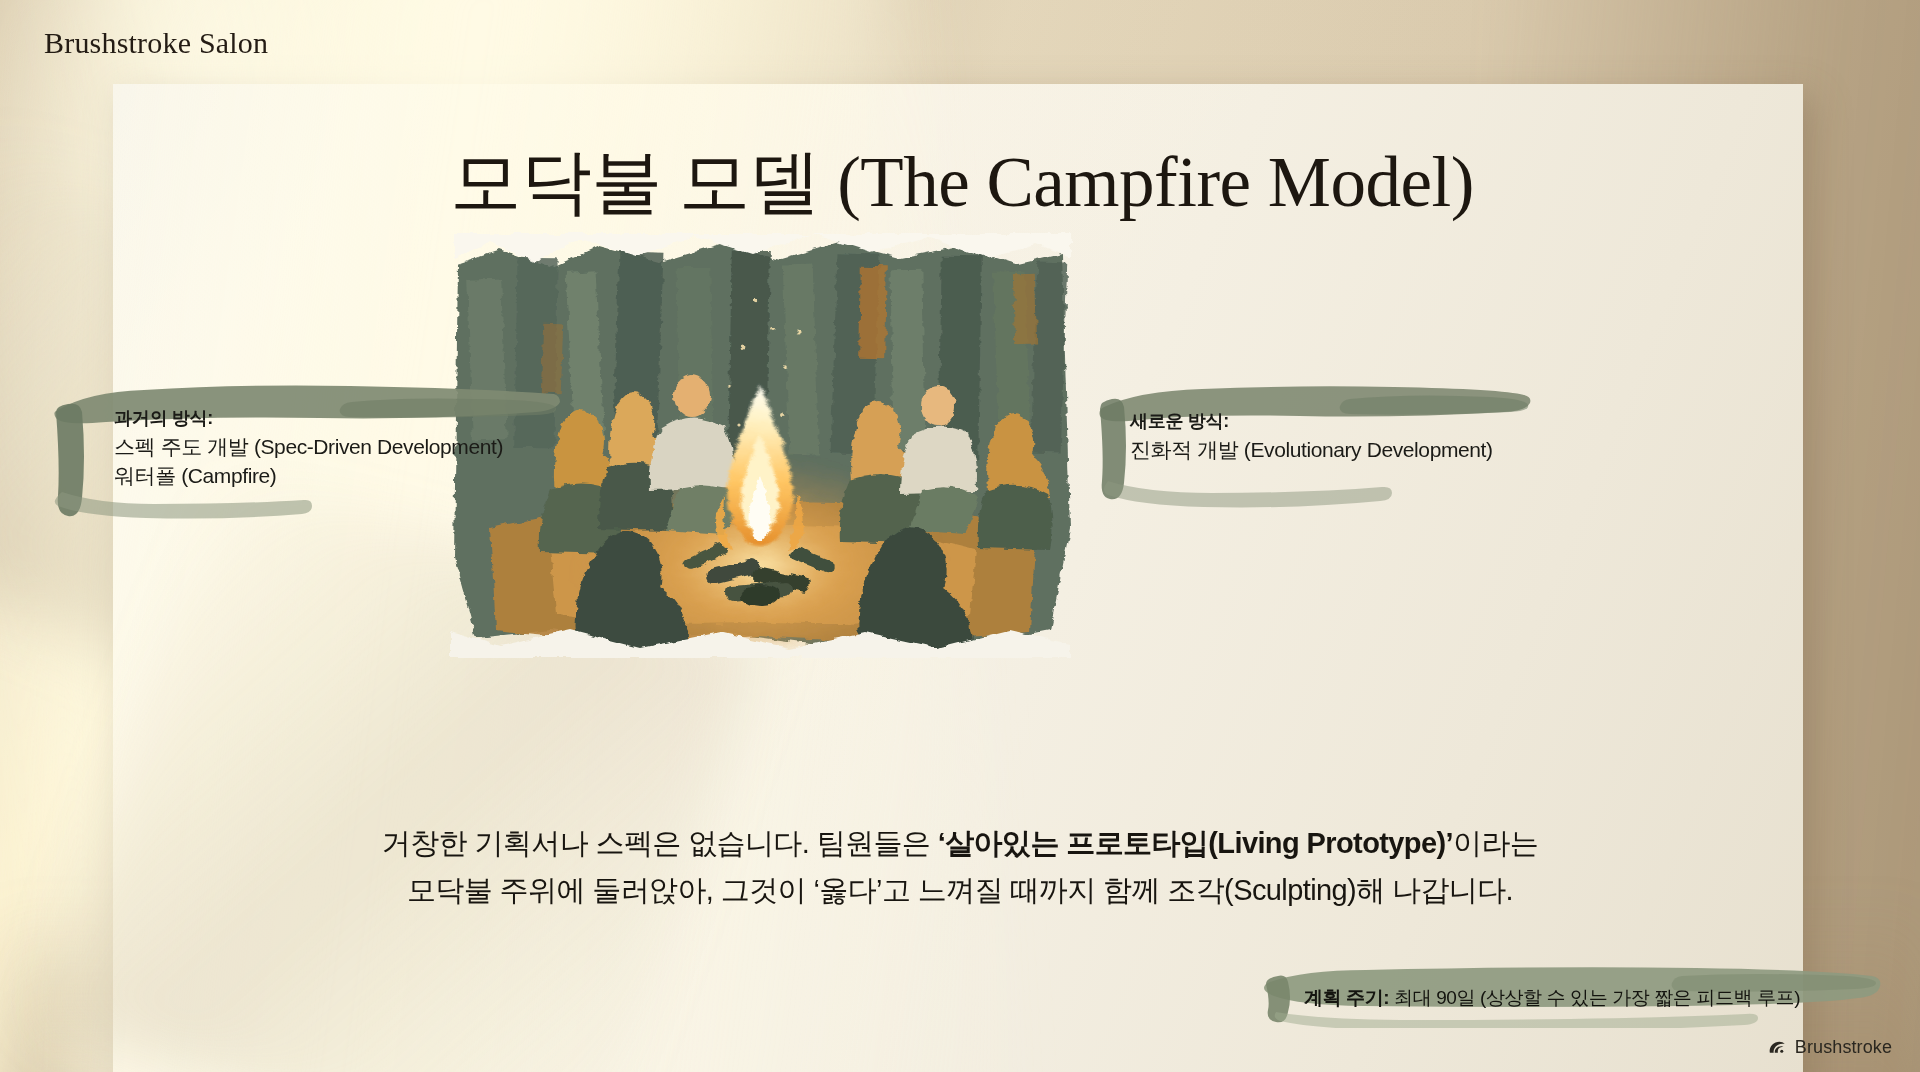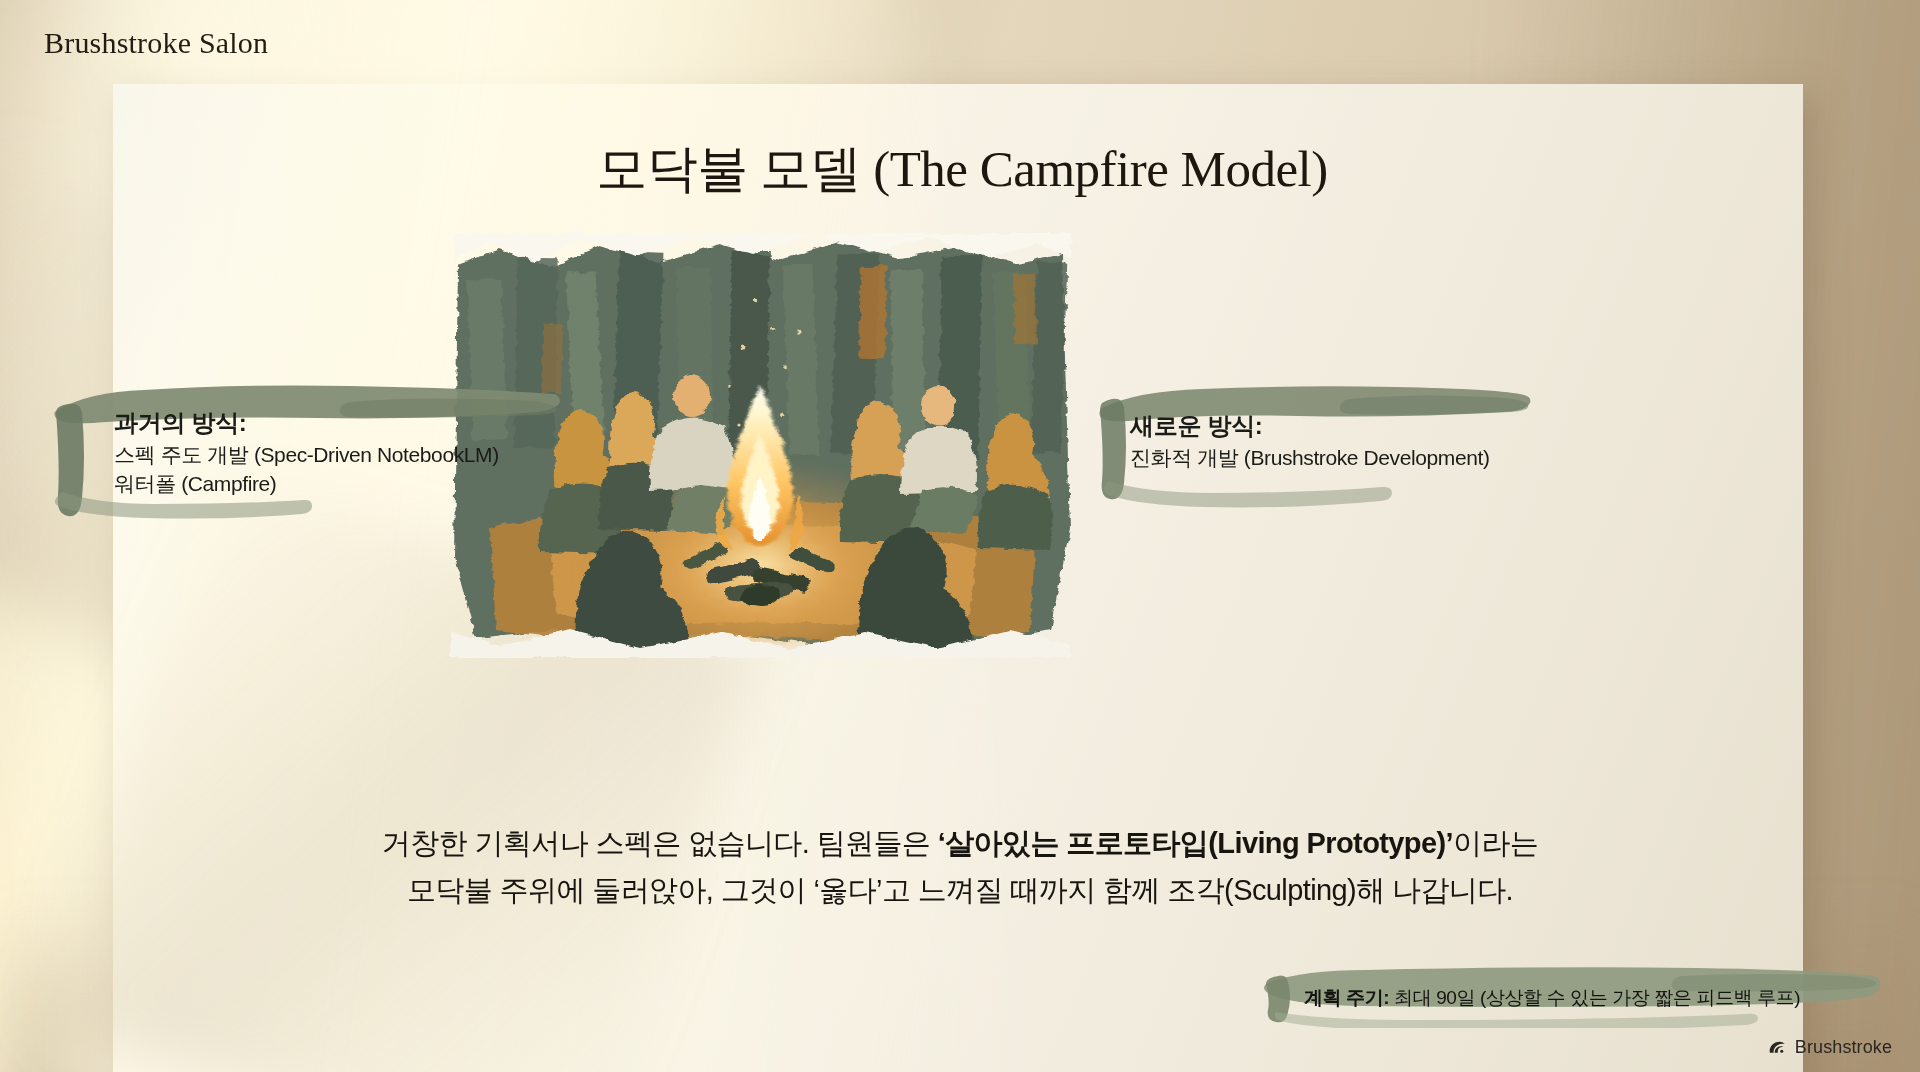--- a/index.html
+++ b/index.html
@@ -106,21 +106,21 @@
     letter-spacing: 0.2px;
     z-index: 6;
   }
 
   
   .title {
     position: absolute;
     left: 4px; right: 0; top: 135px;
     text-align: center;
     font-family: "Liberation Serif", serif;
-    font-size: 51px;
+    font-size: 71px;
     color: #1d1710;
     letter-spacing: -0.5px;
     z-index: 5;
     white-space: nowrap;
   }
 
   
   .art {
     position: absolute;
     left: 430px; top: 228px;
@@ -135,21 +135,21 @@
     position: absolute; left: 0; top: 0;
     width: 100%; height: 100%;
     overflow: visible;
   }
   .brushbox .btext {
     position: relative;
     color: #1b1b17;
     line-height: 1.38;
   }
   .btitle {
-    font-size: 24px;
+    font-size: 18px;
     font-weight: bold;
     letter-spacing: -0.3px;
     margin-bottom: 2px;
   }
   .bline {
     font-size: 21px;
     letter-spacing: -0.4px;
   }
 
   .box-left  { left: 52px;  top: 352px; width: 510px; height: 170px; }
@@ -340,35 +340,35 @@
 
   <div class="brushbox box-left">
     <svg viewBox="0 0 510 170" preserveAspectRatio="none" aria-hidden="true">
       <path d="M6,58 q30,-18 86,-20 q96,-6 206,-4 q120,2 204,8 q6,2 6,8 q-4,8 -24,10 q-108,8 -216,6 q-110,-2 -214,4 q-44,4 -50,-4 q-4,-6 2,-8 Z" fill="#7f8a72" opacity="0.92"></path>
       <path d="M4,60 q4,52 2,84 q-2,18 10,20 q12,2 14,-18 q4,-40 0,-86 q-2,-10 -14,-8 q-12,2 -12,8 Z" fill="#6c7a63" opacity="0.9"></path>
       <path d="M10,140 q36,12 92,12 q88,0 150,-4 q8,-1 8,6 q0,7 -10,8 q-70,6 -156,4 q-62,-2 -88,-12 q-8,-4 4,-14 Z" fill="#8d977f" opacity="0.55"></path>
       <path d="M300,50 q58,-6 160,-2 q42,2 44,8 q2,6 -20,7 q-96,4 -186,2 q-12,-1 -10,-8 q2,-6 12,-7 Z" fill="#6f7d66" opacity="0.6"></path>
     </svg>
     <div class="btext">
       <div class="btitle">과거의 방식:</div>
-      <div class="bline">스펙 주도 개발 (Spec-Driven NotebookLM)</div>
+      <div class="bline">스펙 주도 개발 (Spec-Driven Development)</div>
       <div class="bline">워터폴 (Campfire)</div>
     </div>
   </div>
 
   <div class="brushbox box-right">
     <svg viewBox="0 0 430 150" preserveAspectRatio="none" aria-hidden="true">
       <path d="M4,52 q34,-16 98,-18 q96,-4 192,-2 q108,2 130,8 q8,2 6,8 q-4,8 -26,9 q-102,6 -204,4 q-104,-2 -160,4 q-36,4 -40,-4 q-2,-6 4,-9 Z" fill="#7f8a72" opacity="0.9"></path>
       <path d="M0,54 q4,46 2,72 q-2,16 8,18 q12,2 14,-16 q4,-36 0,-76 q-2,-10 -12,-8 q-12,2 -12,10 Z" fill="#6c7a63" opacity="0.85"></path>
       <path d="M8,126 q38,12 104,12 q96,0 170,-6 q10,-1 10,6 q0,7 -12,8 q-82,8 -176,6 q-66,-2 -96,-12 q-8,-4 0,-14 Z" fill="#8d977f" opacity="0.5"></path>
       <path d="M250,44 q60,-6 140,-2 q36,2 38,8 q2,6 -18,7 q-84,4 -160,2 q-12,-1 -10,-8 q2,-6 10,-7 Z" fill="#6f7d66" opacity="0.55"></path>
     </svg>
     <div class="btext">
       <div class="btitle">새로운 방식:</div>
-      <div class="bline">진화적 개발 (Brushstroke Development)</div>
+      <div class="bline">진화적 개발 (Evolutionary Development)</div>
     </div>
   </div>
 
   <div class="para">
     <div>
       <span>거창한 기획서나 스펙은 없습니다. 팀원들은 </span><b>‘살아있는 프로토타입(Living Prototype)’</b><span>이라는</span>
     </div>
     <div>모닥불 주위에 둘러앉아, 그것이 ‘옳다’고 느껴질 때까지 함께 조각(Sculpting)해 나갑니다.</div>
   </div>
 

